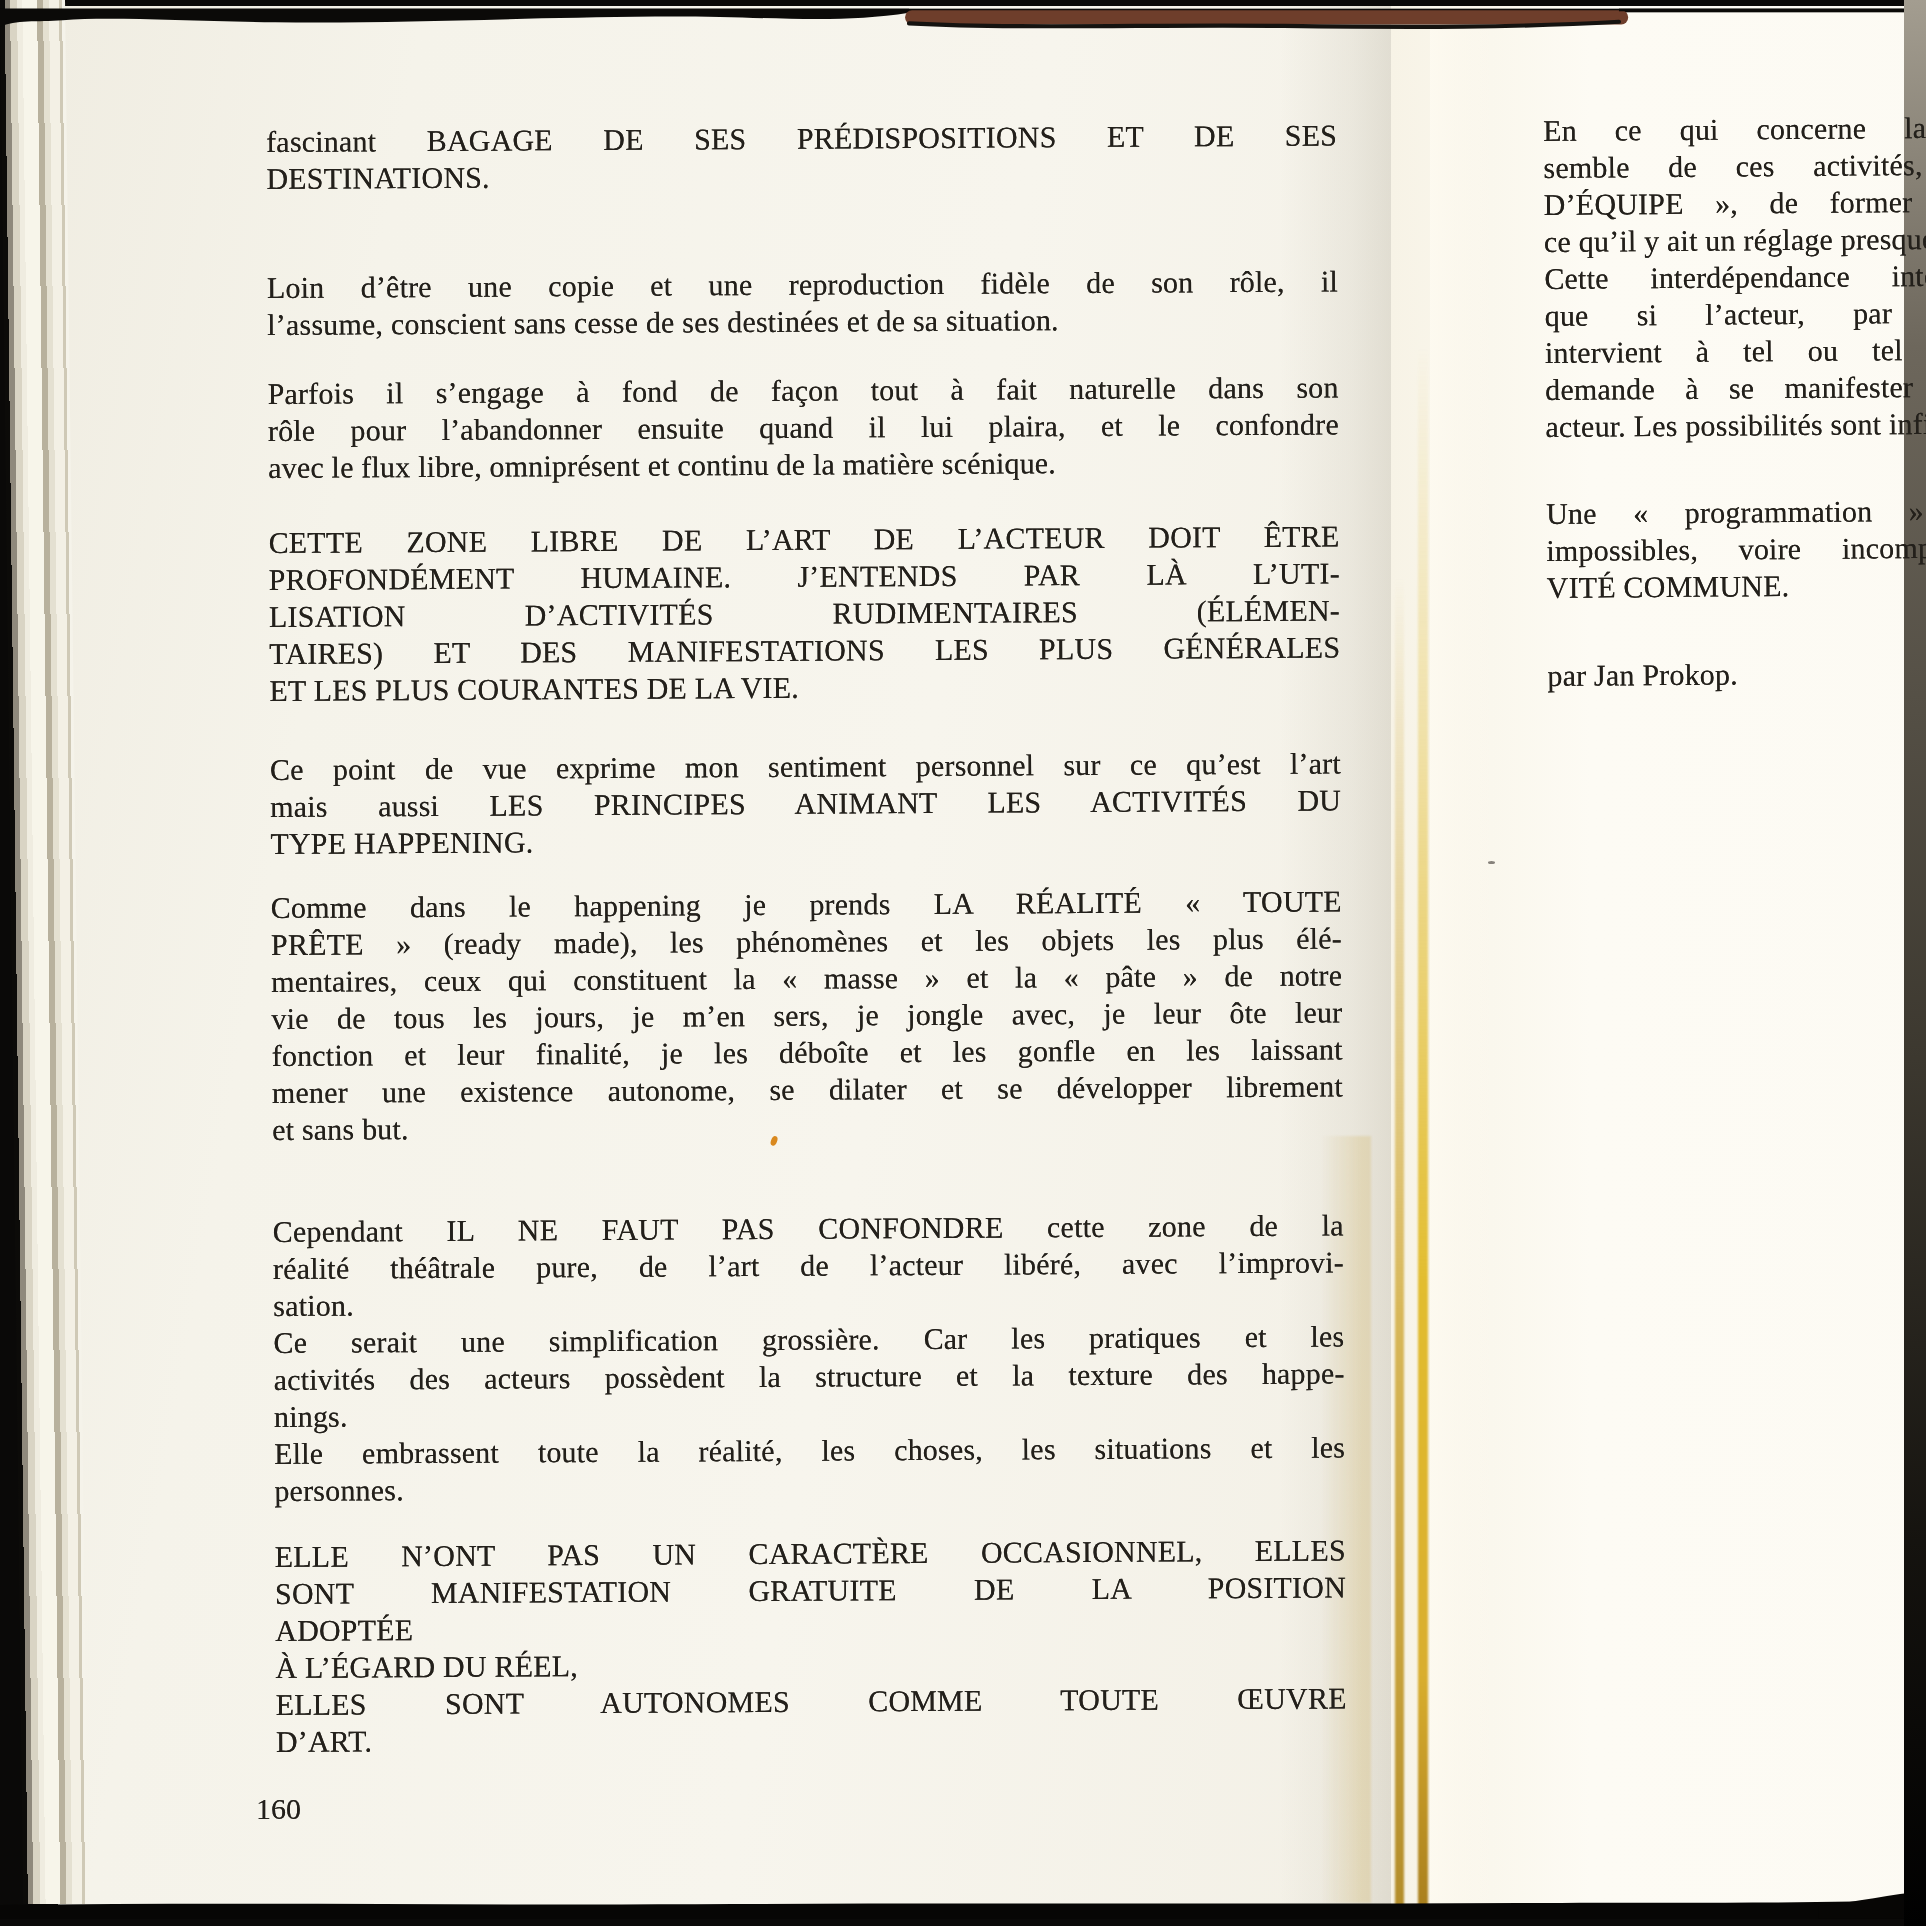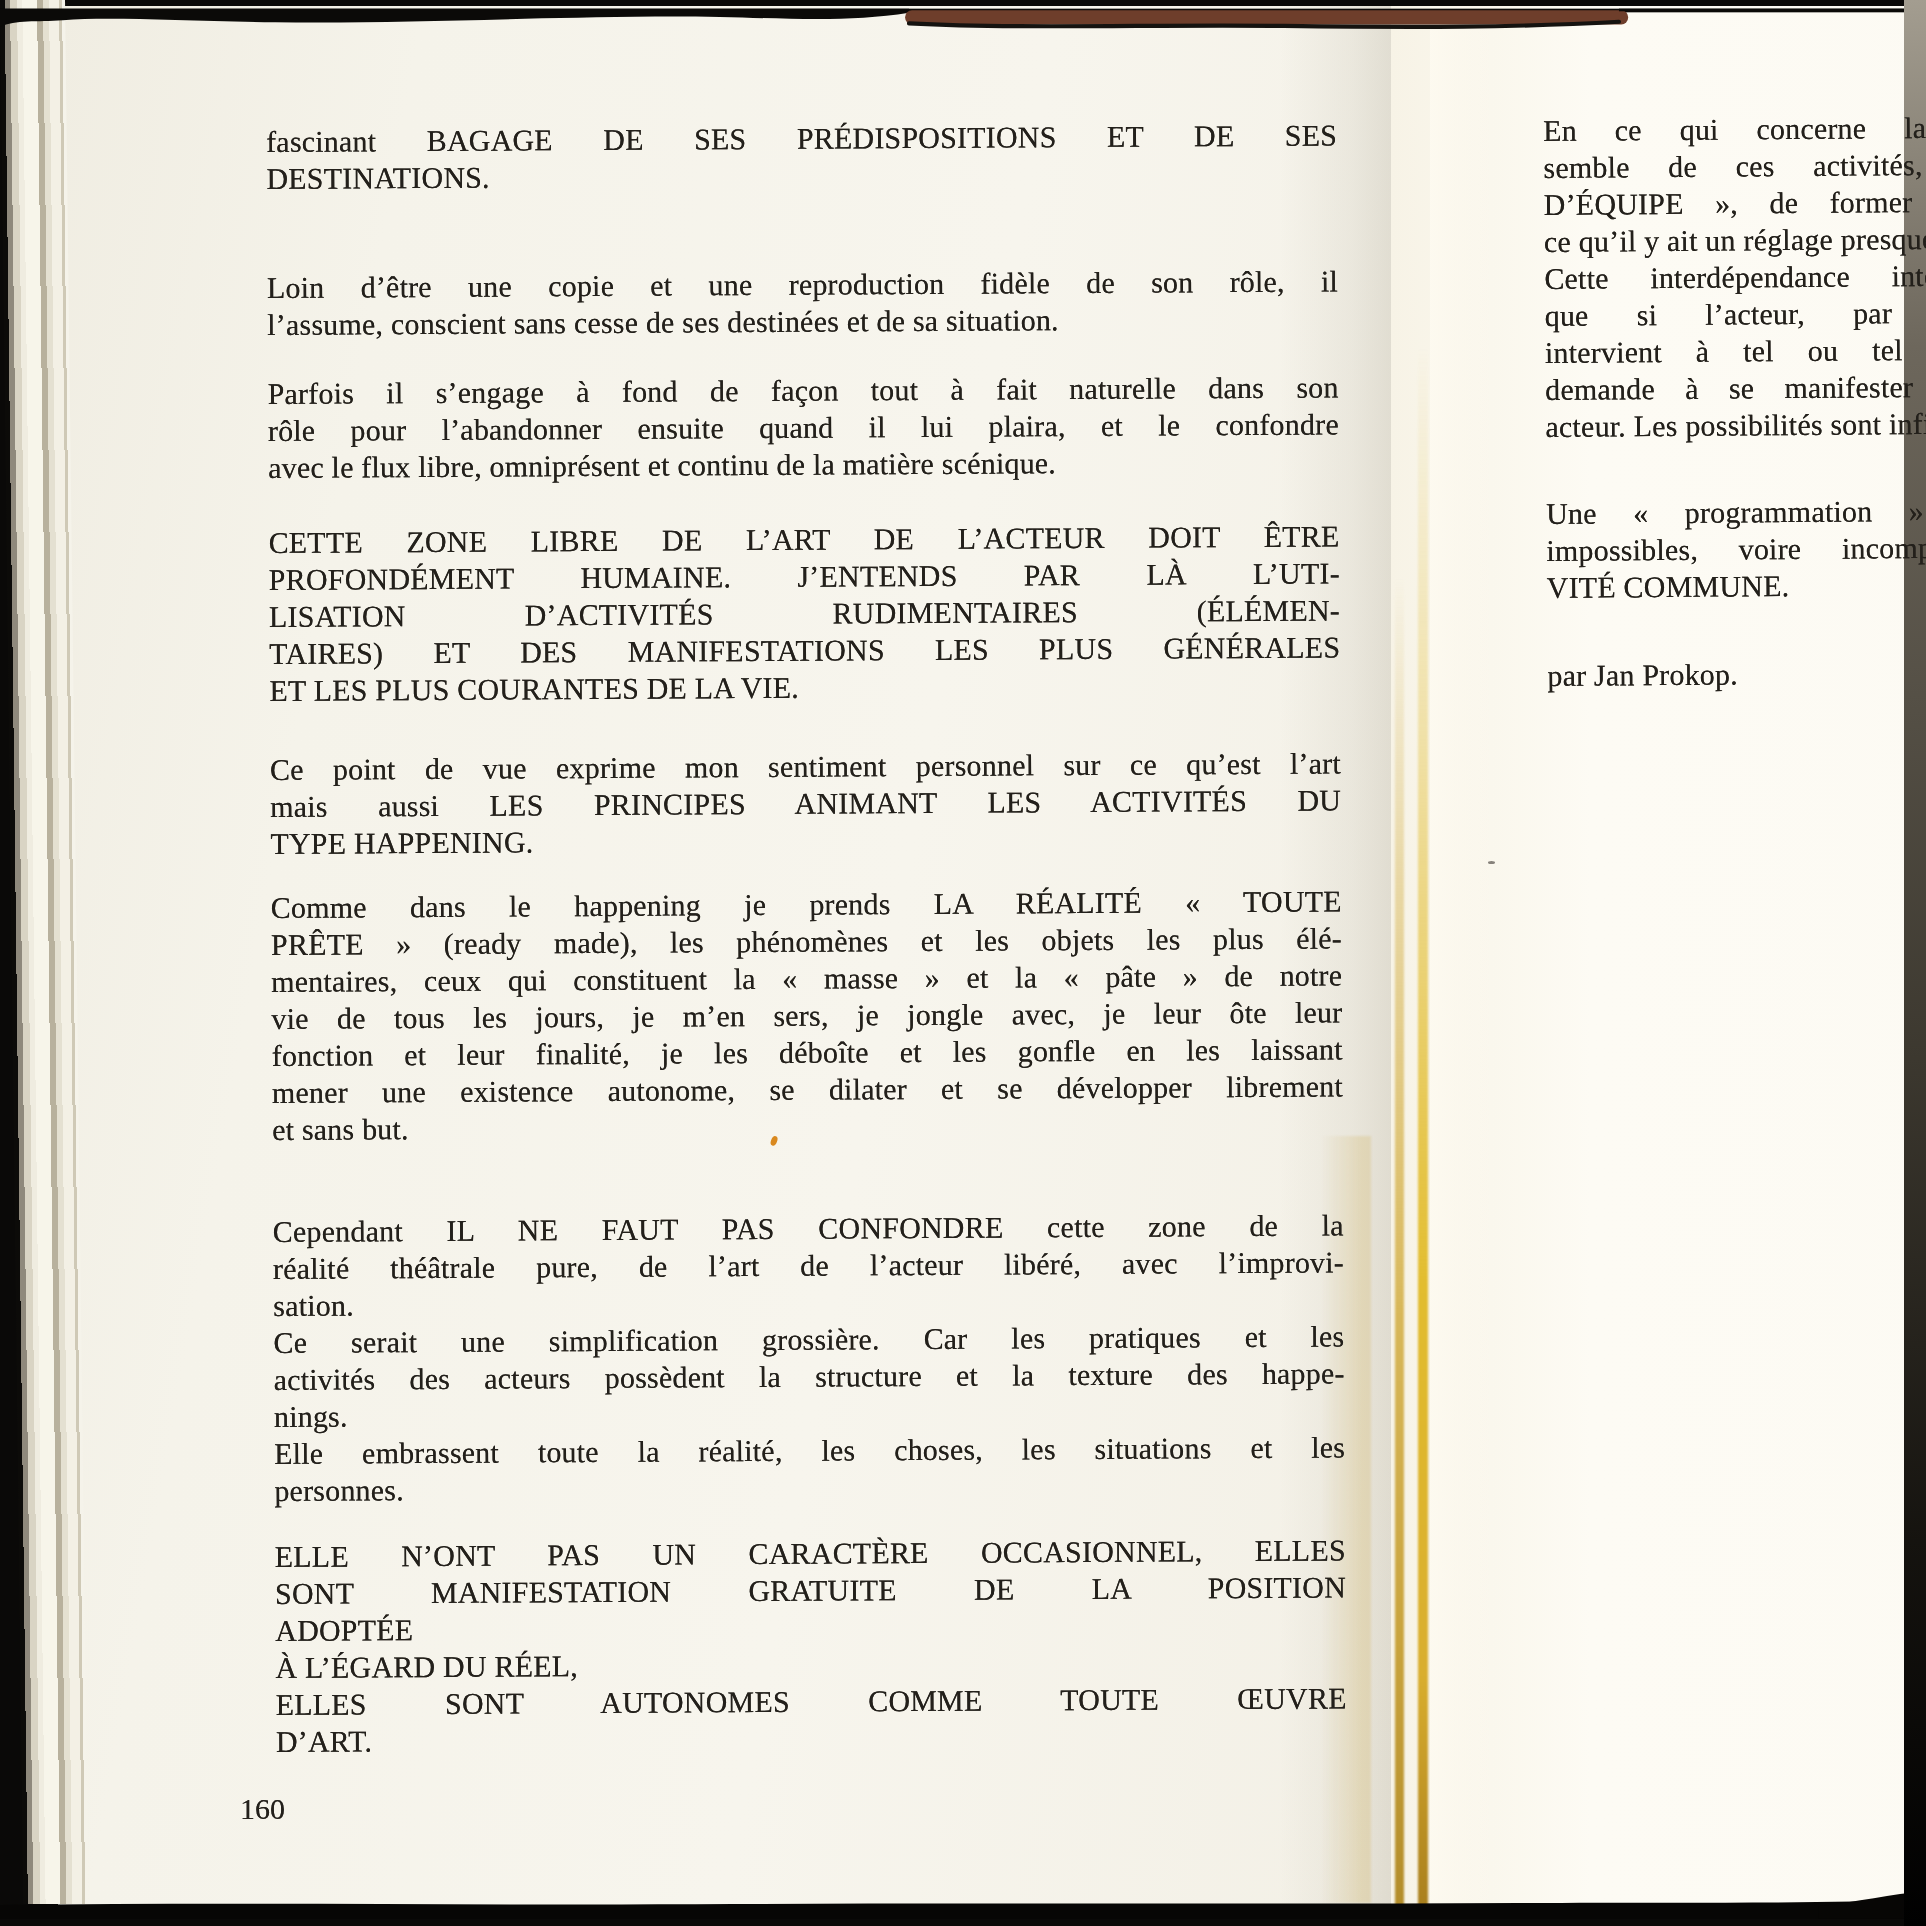--- a/index.html
+++ b/index.html
@@ -56,21 +56,21 @@
   .leftcol .para:nth-child(3){margin-bottom:38px;}
   .leftcol .para:nth-child(4){margin-bottom:42px;}
   .leftcol .para:nth-child(5){margin-bottom:27px;}
   .leftcol .para:nth-child(6){margin-bottom:65px;}
   .leftcol .para:nth-child(9){margin-bottom:28.5px;}
   .rblocks .para:nth-child(2){margin-bottom:50px;}
   .rblocks .para:nth-child(3){margin-bottom:14px;}
   .signature .tline{text-align:right;text-align-last:right;}
 
   .pageno{position:absolute;font-size:30px;text-shadow:0 0 0.5px rgba(35,32,27,0.85);}
-  .pageno-left{left:240px;top:1792px;}
+  .pageno-left{left:256px;top:1792px;}
 
   
   .gutter-stain{position:absolute;left:1321px;top:1136px;bottom:23px;width:50px;
     background:linear-gradient(90deg,rgba(205,170,70,0) 0%,rgba(205,170,70,0.22) 80%);
     filter:blur(1.2px);}
 
   
   .speck{position:absolute;border-radius:50%;}
   .speck-orange{left:771px;top:1136px;width:6.2px;height:10.4px;background:#d9891f;transform:rotate(22deg);}
   .speck-dark-2{left:1488px;top:861px;width:7px;height:3.1px;background:#55504a;opacity:0.7;}

